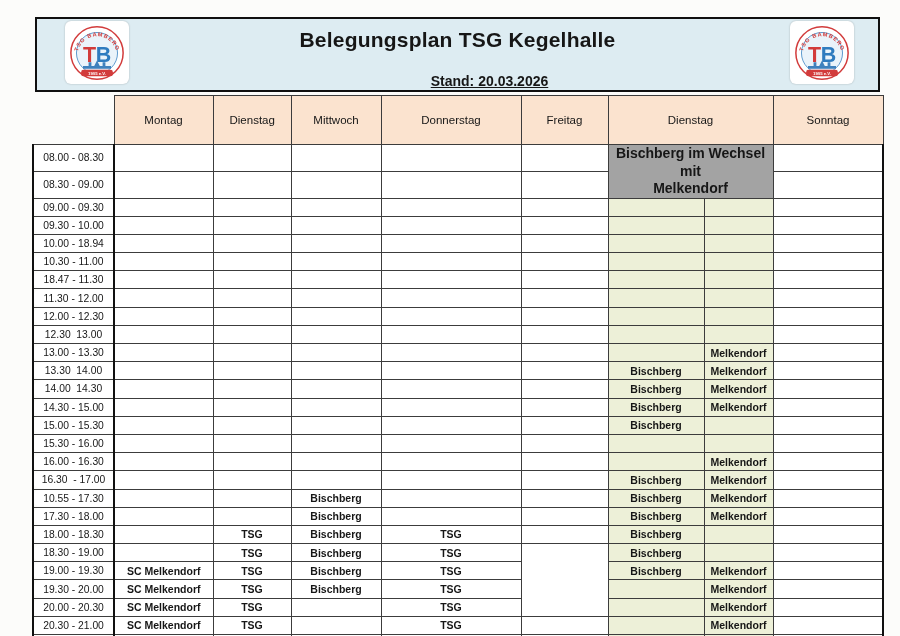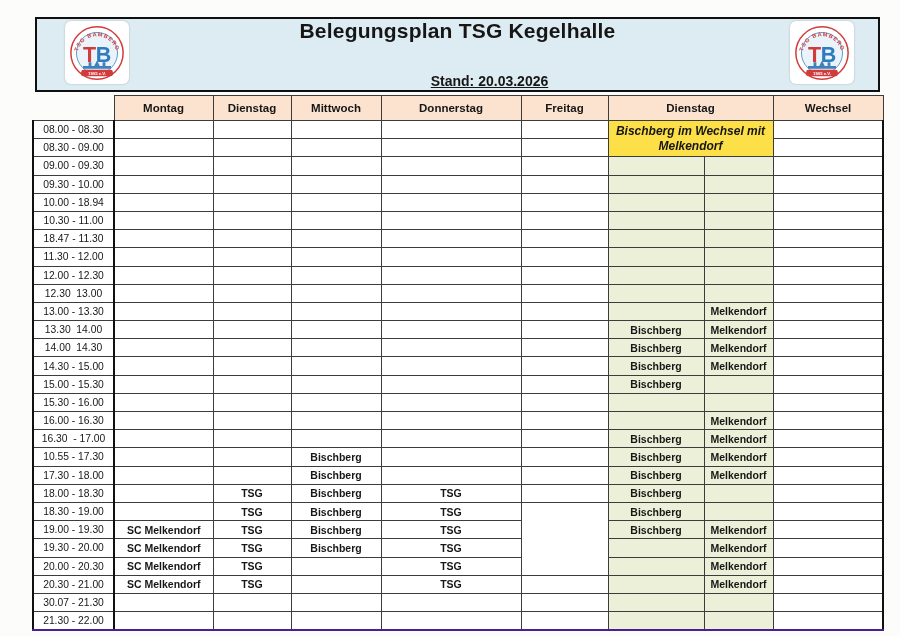--- a/index.html
+++ b/index.html
@@ -8,57 +8,57 @@
     background:#fcfcfa;overflow:hidden;
     font-family:"Liberation Sans", sans-serif;color:var(--text,#161616);
   }
   
   .banner{
     position:absolute;left:35px;top:17px;width:845px;height:75px;
     background:var(--banner-bg,#ddecf2);
     border:2.5px solid #101010;box-sizing:border-box;
   }
   .banner .title{
-    text-align:center;font-size:21px;font-weight:bold;letter-spacing:.2px;
+    text-align:center;font-size:21px;font-weight:bold;margin-top:9px;letter-spacing:.2px;
   }
   .banner .stand{
     position:absolute;left:0;right:0;bottom:1px;text-align:center;
     font-size:14px;font-weight:bold;text-decoration:underline;
     transform:translateX(32px);
   }
   .logo{
     position:absolute;top:2px;width:64px;height:63px;background:#ffffff;
     border-radius:6px;display:flex;align-items:center;justify-content:center;
     box-shadow:0 0 2px rgba(0,0,0,.25);
   }
   .logo.left{left:28px}
   .logo.right{right:24px}
   
   table.sched{
     position:absolute;left:32px;top:95px;width:850px;
     border-collapse:collapse;table-layout:fixed;
   }
   .sched th{
     background:var(--header-row-bg,#fbe3cf);
-    font-size:11.5px;font-weight:bold;height:16px;padding:4px;
+    font-size:11.5px;font-weight:normal;height:16px;padding:16px;
     border:1px solid var(--grid-line,#3c3c3c);
   }
   .sched th.blank{background:transparent;border:none;}
   .sched td{
     border:1px solid var(--grid-line,#3c3c3c);
     height:17.2px;padding:0;text-align:center;vertical-align:middle;
     font-size:10.5px;font-weight:bold;overflow:hidden;white-space:nowrap;
     background:#ffffff;
   }
   .sched td.time{
     font-weight:normal;font-size:10.3px;white-space:pre;
     border-left:2px solid #101010;border-right:2px solid #101010;border-radius:9px;
   }
   .sched td.sa{background:var(--saturday-bg,#edf0d8);}
-  .sched td.note{background:#fde047;font-size:12px;line-height:1.25;white-space:normal;font-style:italic;}
+  .sched td.note{background:#a3a3a3;font-size:14px;line-height:1.25;white-space:normal;}
   .sched td.merged-fr{background:#ffffff;}
   .sched tr td:last-child{border-right:2px solid #101010;}
   .sched tbody tr:last-child td{border-bottom:2px solid #4c1d95;}
 </style>
 </head>
 <body>
 
 <div class="page">
 
   <div class="banner">
@@ -112,21 +112,21 @@
     </colgroup>
     <thead>
       <tr>
         <th class="blank"></th>
         <th>Montag</th>
         <th>Dienstag</th>
         <th>Mittwoch</th>
         <th>Donnerstag</th>
         <th>Freitag</th>
         <th colspan="2">Dienstag</th>
-        <th>Wechsel</th>
+        <th>Sonntag</th>
       </tr>
     </thead>
     <tbody>
         <tr>
           <td class="time">08.00 - 08.30</td>
           <td></td>
           <td></td>
           <td></td>
           <td></td>
           <td></td>

